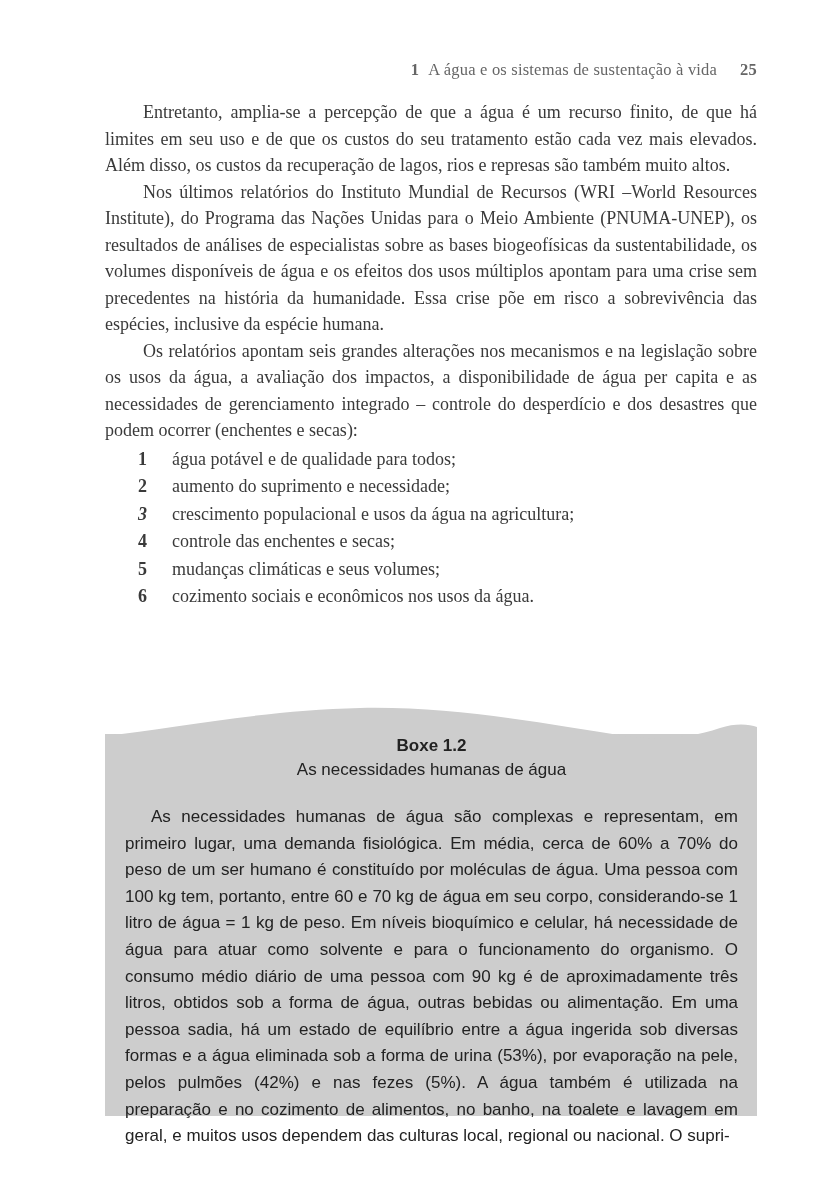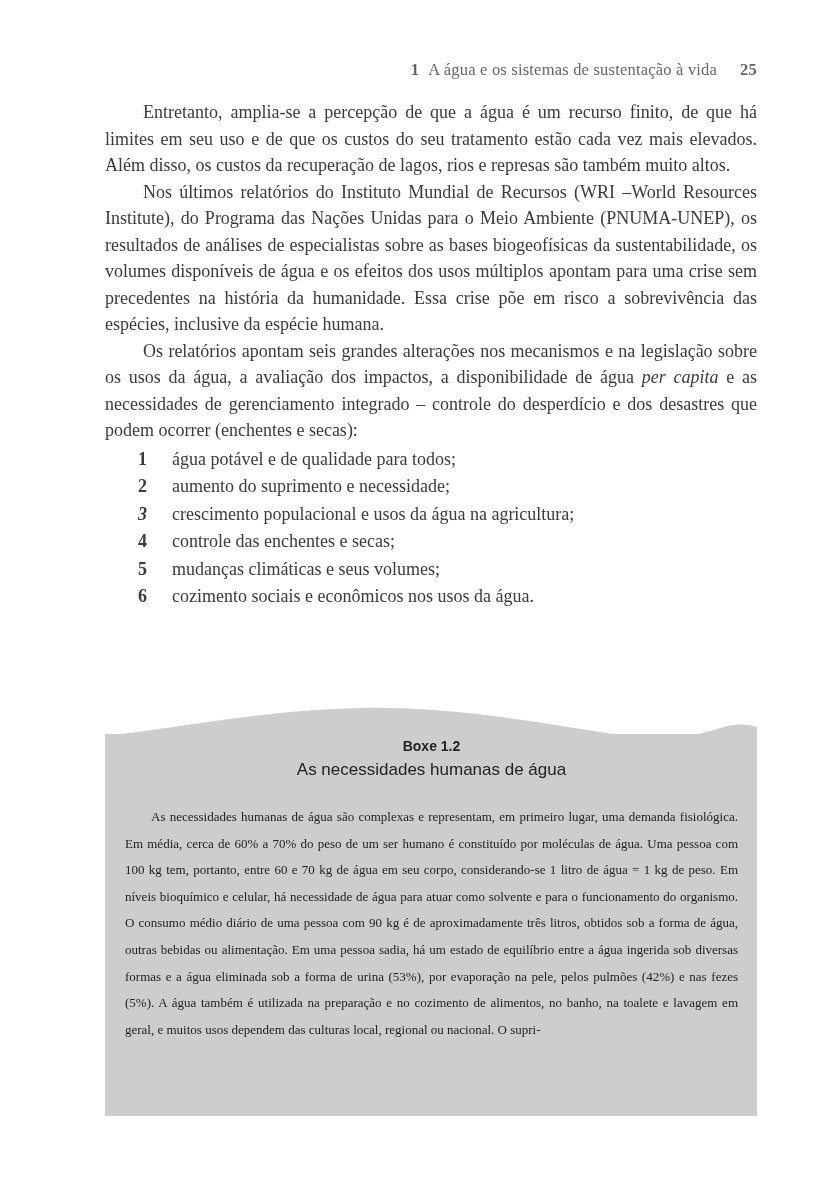--- a/index.html
+++ b/index.html
@@ -27,21 +27,21 @@
     letter-spacing:0.2px;
   }
   .running-header .chap-num{font-weight:bold;margin-right:9px;}
   .running-header .page-num{margin-left:23px;font-weight:bold;}
   
   .body-copy{
     position:absolute;top:99px;left:105px;width:652px;
     font-size:18px;line-height:26.5px;text-align:justify;
   }
   .body-copy p{text-indent:38px;}
-  .body-copy .it{font-style:italic;}
+  .body-copy .it{}
   
   .num-list{margin-top:2px;}
   .list-row{
     display:flex;align-items:baseline;
     line-height:27.5px;font-size:18px;
     padding-left:33px;
   }
   .list-row .num{
     width:34px;flex:0 0 34px;
     font-weight:600;
@@ -55,30 +55,29 @@
   .boxe svg{display:block;width:652px;height:42px;}
   .boxe-body{
     background:var(--box-bg);
     height:382px;
     padding:0 19px 18px 20px;
     font-family:"Liberation Sans","DejaVu Sans",sans-serif;
     color:var(--box-text);
   }
   .boxe-label{
     margin-top:-12px;
-    text-align:center;font-weight:bold;font-size:14px;line-height:24px;
+    text-align:center;font-weight:bold;font-size:17px;line-height:24px;
   }
   .boxe-title{
     text-align:center;font-size:17px;line-height:24px;
   }
   .boxe-text{
     margin-top:22px;
-    font-size:13px;line-height:26.6px;text-align:justify;
+    font-size:17px;line-height:26.6px;text-align:justify;
     text-indent:26px;
-    font-family:Liberation Serif, serif;
   }
 </style>
 </head>
 <body>
 
 <div class="page">
 
   <div class="running-header">
     <span class="chap-num">1</span>
     <span class="chap-title">A água e os sistemas de sustentação à vida</span>

